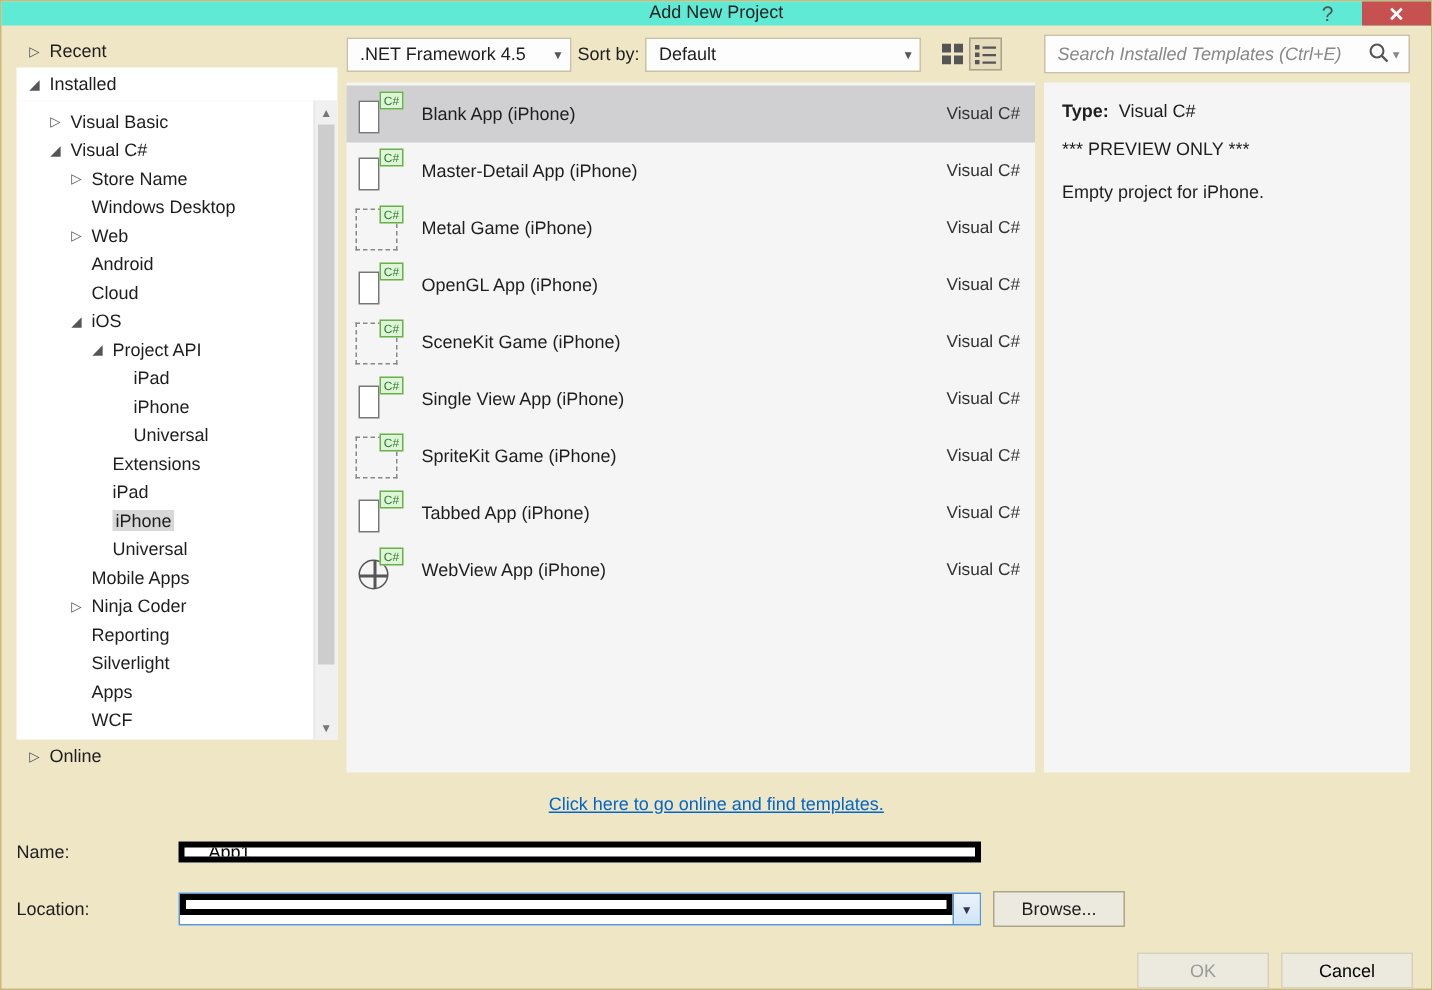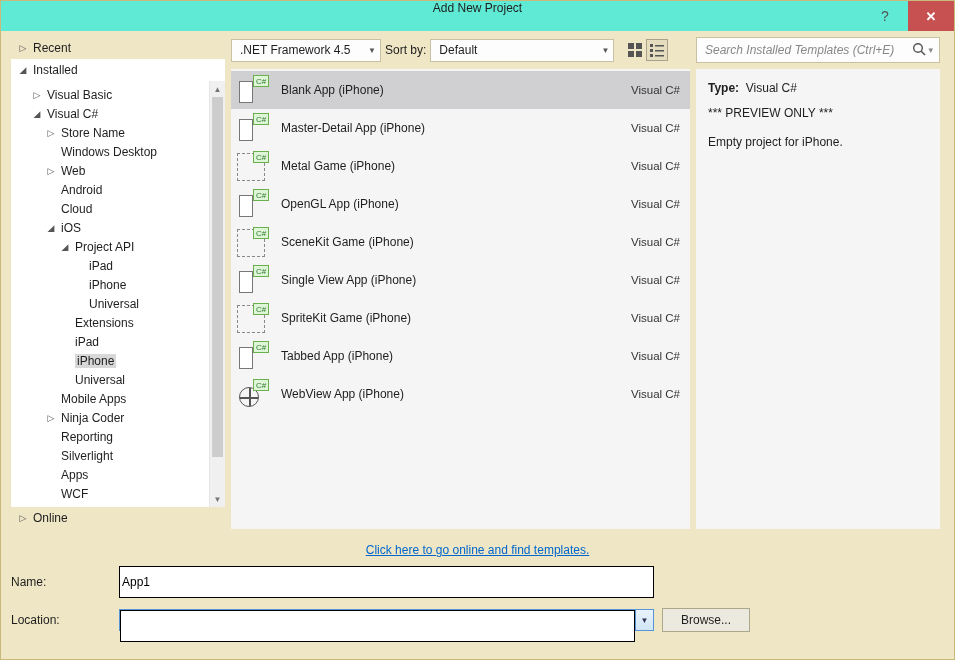--- a/index.html
+++ b/index.html
@@ -305,23 +305,23 @@
   
   .form-row {
     display: flex;
     align-items: center;
     gap: 8px;
     height: 26px;
     margin-bottom: 6px;
   }
   .form-row .lbl { width: 100px; }
   .form-row input[type=text] {
-    height: 32px;
-    border: 1px solid #000000;
-    padding: 0 2px;
+    height: 14px;
+    border: 4px solid #000000;
+    padding: 0 16px;
     font-size: 12px;
     outline: none;
   }
   .name-input { width: 535px; }
   .loc-combo {
     width: 535px;
     height: 22px;
     border: 1px solid #5794d8;
     display: flex;
     background: #fff;
@@ -641,14 +641,18 @@
     </div>
     <div class="form-row">
       <span class="lbl">Location:</span>
       <div class="loc-combo">
         <input type="text" value="" style="">
         <div class="dd">▼</div>
       </div>
       <div class="browse-btn">Browse...</div>
     </div>
 
+    <div class="dlg-buttons">
+      <button class="ok">OK</button>
+      <button>Cancel</button>
+    </div>
   </div>
 </div>
 
 </body></html>

